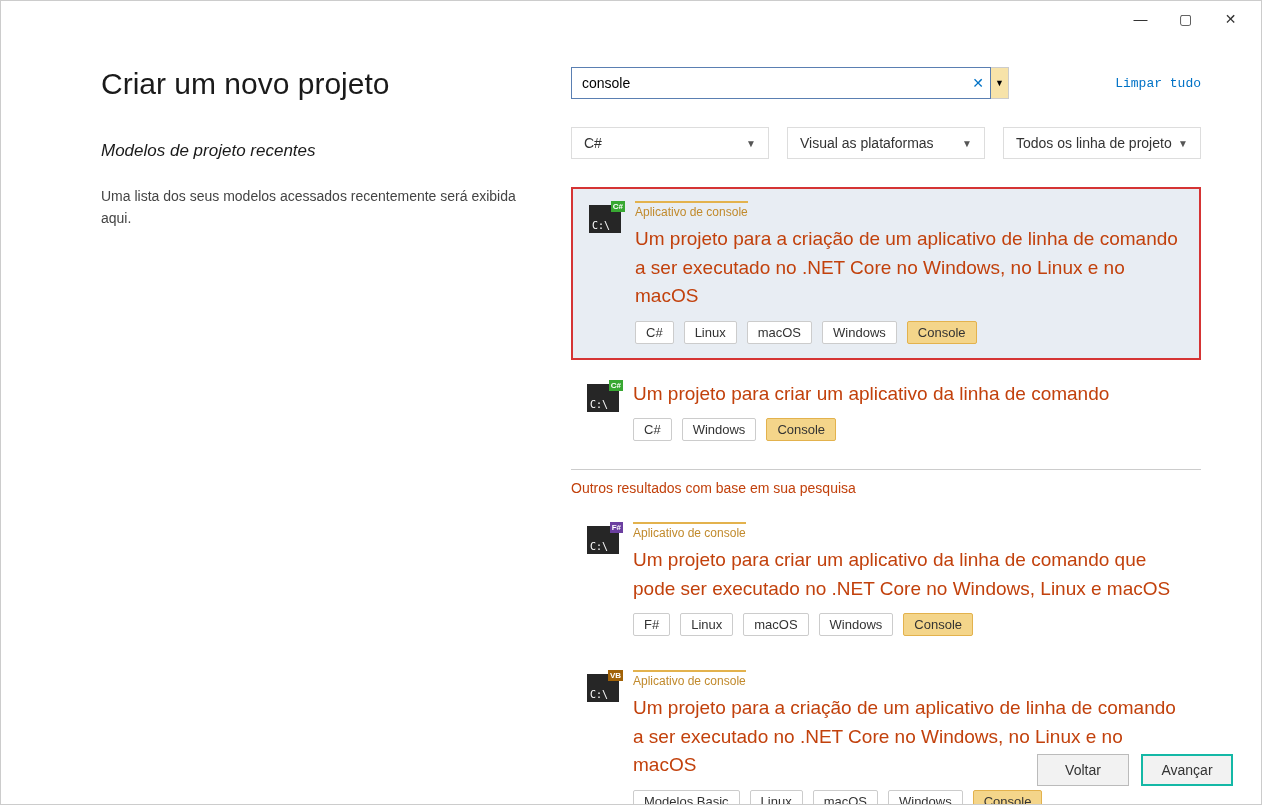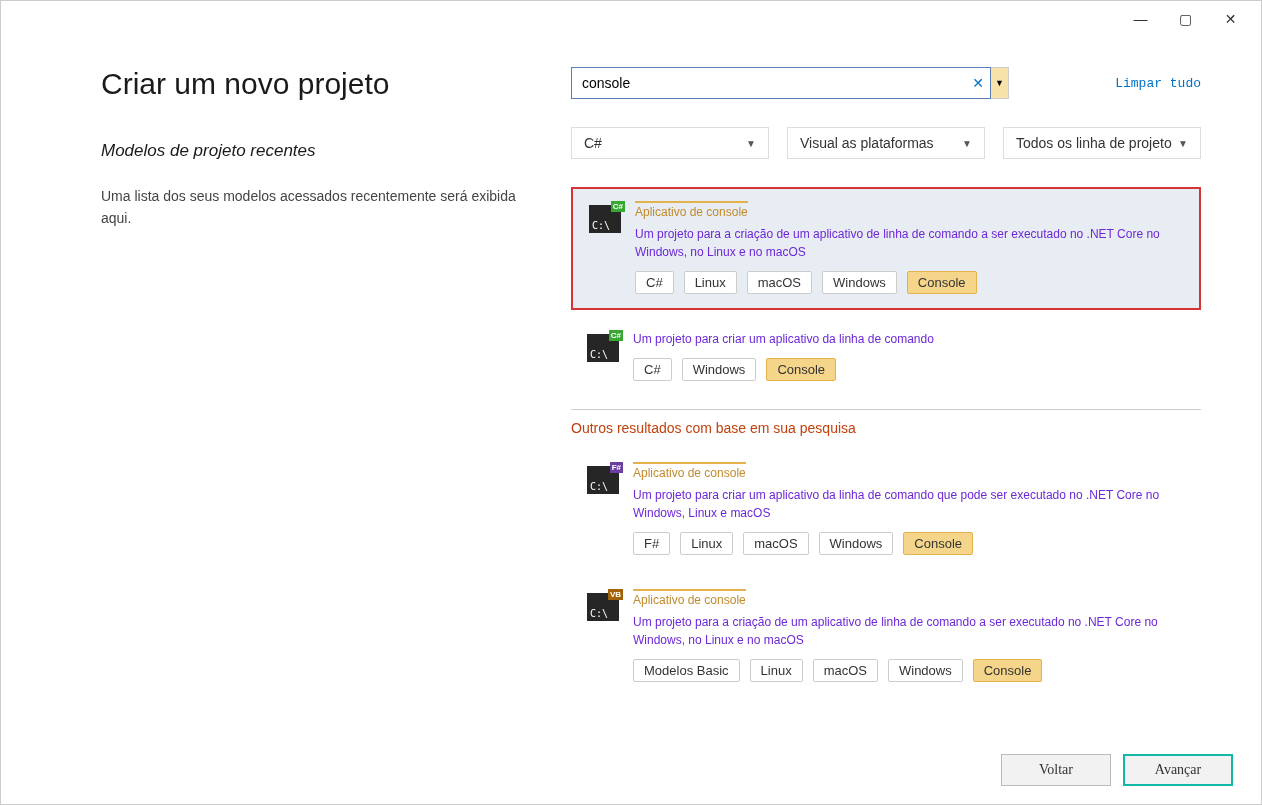--- a/index.html
+++ b/index.html
@@ -24,28 +24,28 @@
 .templates { }
 .template { display: flex; padding: 12px 16px 14px 16px; gap: 14px; margin-bottom: 8px; }
 .template.selected { background: #e8edf3; border: 2px solid #d53434; }
 .templ-icon { width: 32px; height: 28px; background: #262626; position: relative; flex-shrink: 0; margin-top: 4px; }
 .templ-icon::before { content: "C:\\"; color: #fff; font-size: 10px; position: absolute; bottom: 2px; left: 3px; font-family: monospace; }
 .tag-cs { position: absolute; top: -4px; right: -4px; background: #38a832; color: #fff; font-size: 8px; font-weight: bold; padding: 1px 2px; }
 .tag-fs { position: absolute; top: -4px; right: -4px; background: #6b3fa0; color: #fff; font-size: 8px; font-weight: bold; padding: 1px 2px; }
 .tag-vb { position: absolute; top: -4px; right: -4px; background: #a16207; color: #fff; font-size: 8px; font-weight: bold; padding: 1px 2px; }
 .templ-body { flex: 1; }
 .templ-title { color: #c18a2c; font-size: 12px; margin-bottom: 6px; border-top: 2px solid #e3b24d; display: inline-block; padding-top: 2px; }
-.templ-desc { color: #6d28d9; font-size: 12px; line-height: 1.5; margin-bottom: 10px; }
+.templ-desc { color: #c2410c; font-size: 19px; line-height: 1.5; margin-bottom: 10px; }
 .tags { display: flex; gap: 10px; }
 .tag { border: 1px solid #ccc; padding: 3px 10px; font-size: 13px; color: #333; background: #fff; border-radius: 2px; }
 .tag.hl { background: #f4d58a; border-color: #e3b24d; }
 .divider { border-top: 1px solid #ccc; margin: 14px 0 10px 0; }
 .sectionlabel { font-size: 14px; color: #c2410c; margin-bottom: 14px; }
 .footer { position: absolute; bottom: 18px; right: 28px; display: flex; gap: 12px; }
-.btn { width: 110px; height: 32px; border: 1px solid #bbb; background: #f2f2f2; font-size: 14px; color: #333; cursor: pointer; font-family: Liberation Serif, serif; }
+.btn { width: 92px; height: 32px; border: 1px solid #bbb; background: #f2f2f2; font-size: 14px; color: #333; cursor: pointer; font-family: Liberation Sans, sans-serif; }
 .btn.primary { border: 2px solid #14b8a6; }
 </style>
 </head>
 <body>
 
 <div class="titlebar">
   <div class="winbtn">—</div>
   <div class="winbtn">▢</div>
   <div class="winbtn">✕</div>
 </div>

